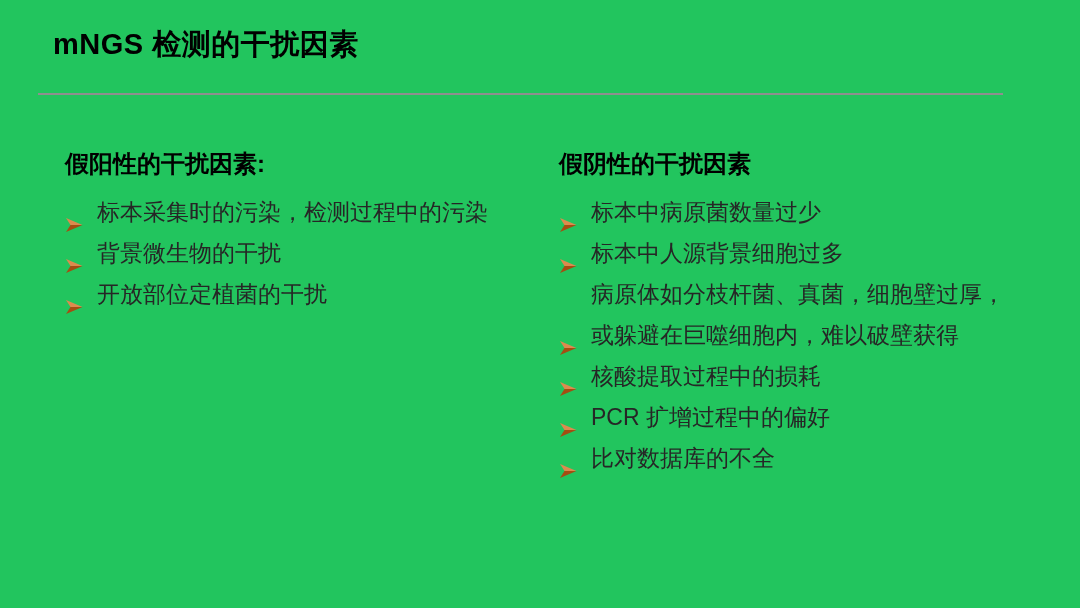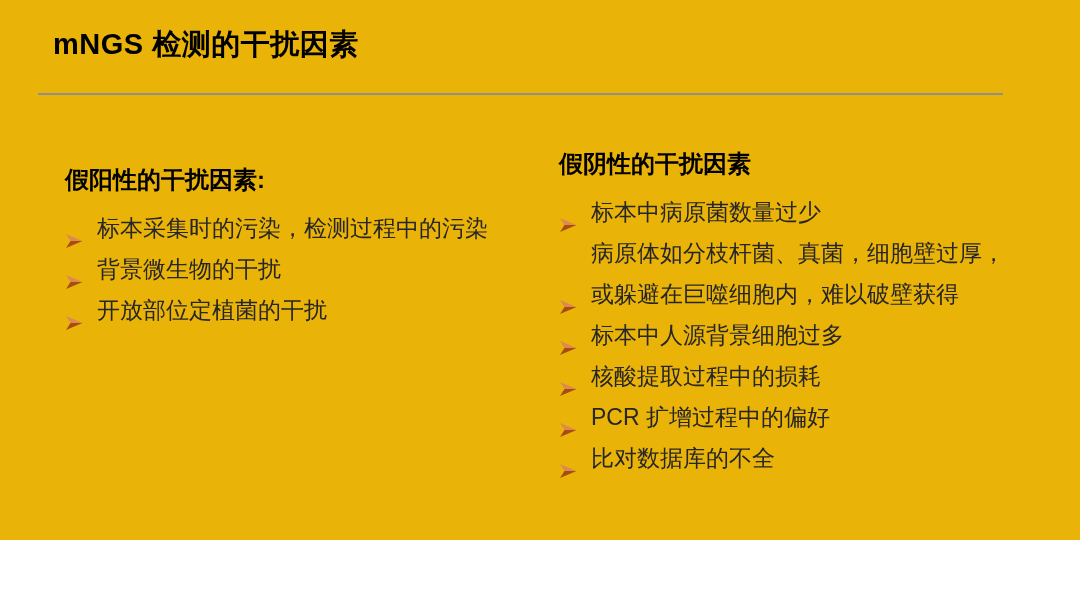--- a/index.html
+++ b/index.html
@@ -3,22 +3,22 @@
 <meta charset="utf-8">
 <style>
   html, body {
     margin: 0;
     padding: 0;
     background: #ffffff;
   }
   .slide {
     position: relative;
     width: 1080px;
-    height: 540px;
-    background: #eab308;
+    height: 608px;
+    background: #22c55e;
     overflow: hidden;
     font-family: "Liberation Sans", "DejaVu Sans", sans-serif;
   }
   .title {
     position: absolute;
     left: 53px;
     top: 26px;
     margin: 0;
     font-size: 29px;
     line-height: 36px;
@@ -33,21 +33,21 @@
     width: 965px;
     height: 2px;
     background: #8f8f8f;
   }
   .columns {
     position: absolute;
     left: 65px;
     top: 150px;
     display: flex;
   }
-  .col-left  { width: 452px; margin-right: 42px; margin-top: 16px; }
+  .col-left  { width: 452px; margin-right: 42px; }
   .col-right { width: 462px; }
   .col-heading {
     margin: 0 0 14px 0;
     font-size: 24px;
     line-height: 28px;
     font-weight: 700;
     color: #000000;
   }
   .bullets {
     list-style: none;
@@ -136,32 +136,32 @@
           <span class="item-text">标本中病原菌数量过少</span>
         </li>
 
         <li class="bullet-item">
           <span class="bullet">
             <svg width="17" height="16" viewBox="0 0 17 16">
               <polygon points="0,1 16.5,8 4.5,8" fill="#DD8A4E"></polygon>
               <polygon points="4.5,8 16.5,8 0,15" fill="#A54D12"></polygon>
             </svg>
           </span>
-          <span class="item-text">病原体如分枝杆菌、真菌，细胞壁过厚，
-或躲避在巨噬细胞内，难以破壁获得</span>
+          <span class="item-text">标本中人源背景细胞过多</span>
         </li>
 
         <li class="bullet-item">
           <span class="bullet">
             <svg width="17" height="16" viewBox="0 0 17 16">
               <polygon points="0,1 16.5,8 4.5,8" fill="#DD8A4E"></polygon>
               <polygon points="4.5,8 16.5,8 0,15" fill="#A54D12"></polygon>
             </svg>
           </span>
-          <span class="item-text">标本中人源背景细胞过多</span>
+          <span class="item-text">病原体如分枝杆菌、真菌，细胞壁过厚，
+或躲避在巨噬细胞内，难以破壁获得</span>
         </li>
 
         <li class="bullet-item">
           <span class="bullet">
             <svg width="17" height="16" viewBox="0 0 17 16">
               <polygon points="0,1 16.5,8 4.5,8" fill="#DD8A4E"></polygon>
               <polygon points="4.5,8 16.5,8 0,15" fill="#A54D12"></polygon>
             </svg>
           </span>
           <span class="item-text">核酸提取过程中的损耗</span>

